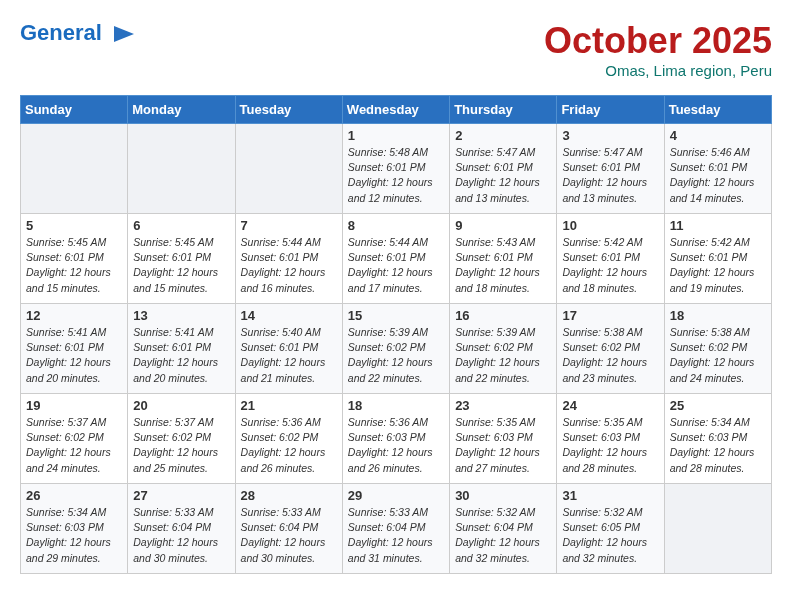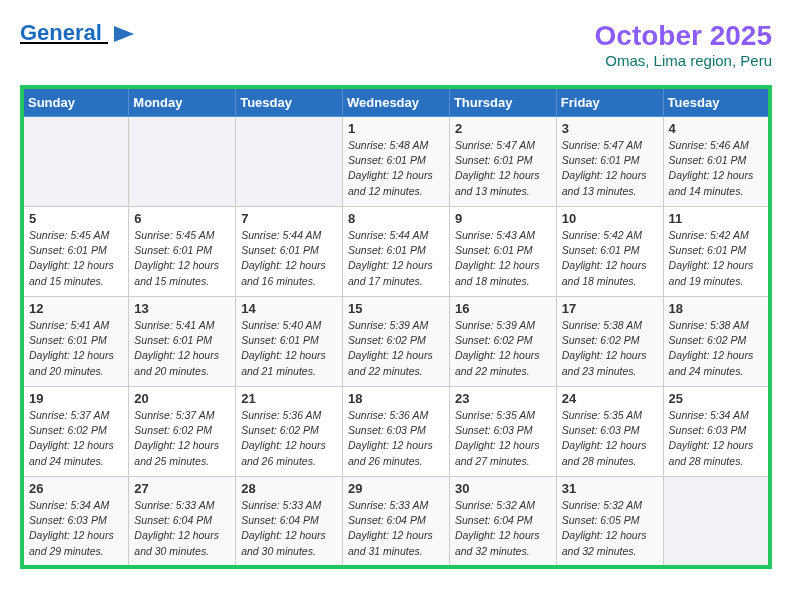--- a/index.html
+++ b/index.html
@@ -12,52 +12,51 @@
     }
     .header {
       display: flex;
       justify-content: space-between;
       align-items: flex-start;
       margin-bottom: 16px;
     }
     .logo {
       display: flex;
       align-items: center;
-      text-decoration: underline;
     }
     .logo-text {
       font-size: 22px;
       font-weight: bold;
       color: #333;
       line-height: 1.1;
     }
     .logo-text span {
       color: #1a6bbf;
     }
     .logo-icon {
       width: 28px;
       height: 28px;
       margin-left: 2px;
     }
     .title-area {
       text-align: right;
     }
     .month-title {
-      font-size: 28px;
-      font-weight: bold;
-      color: #8b5cf6;
+      font-size: 36px;
+      font-weight: bold;
+      color: #b91c1c;
     }
     .location {
       font-size: 15px;
       color: #0f766e;
     }
     .calendar {
       width: 100%;
       border-collapse: collapse;
-      border: 4px solid #22c55e;
+      border: 1px solid #22c55e;
     }
     .calendar th {
       background-color: #2970c0;
       color: #fff;
       font-size: 13px;
       font-weight: bold;
       padding: 6px 4px;
       text-align: left;
       border: 1px solid #5090d0;
     }

